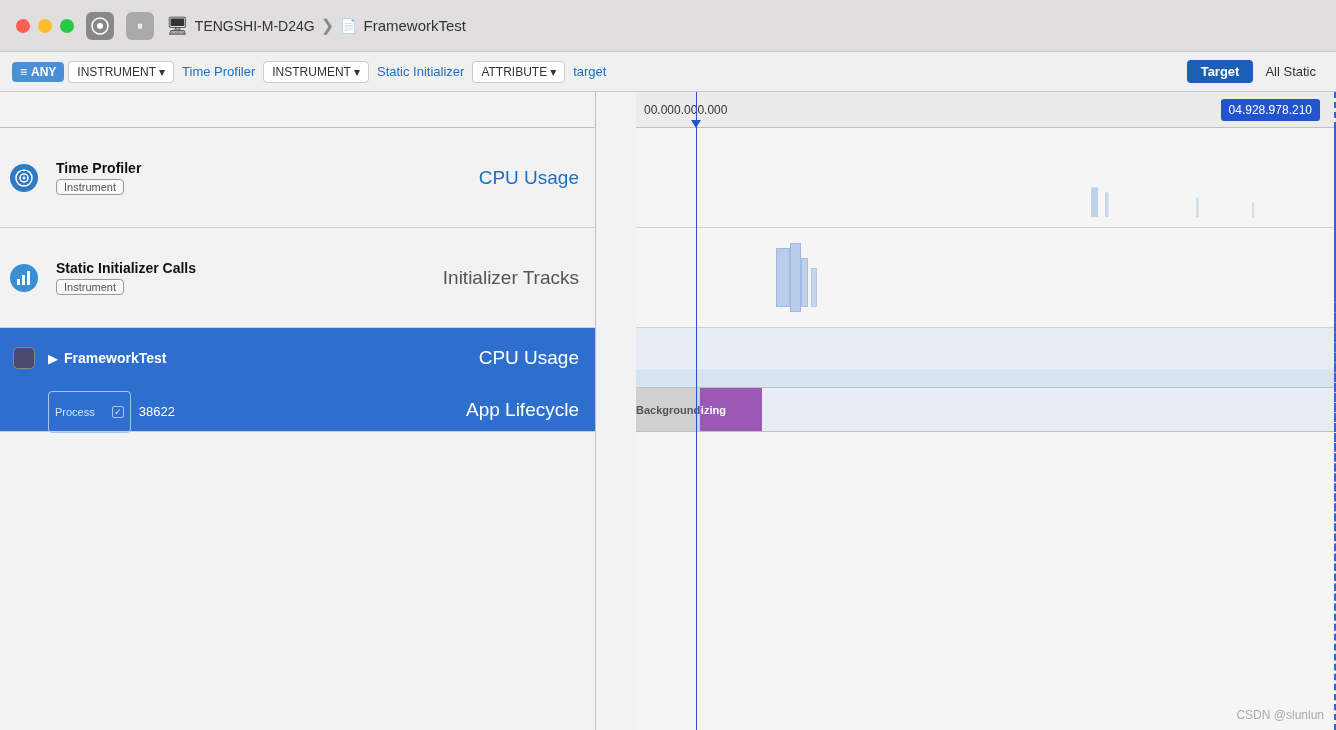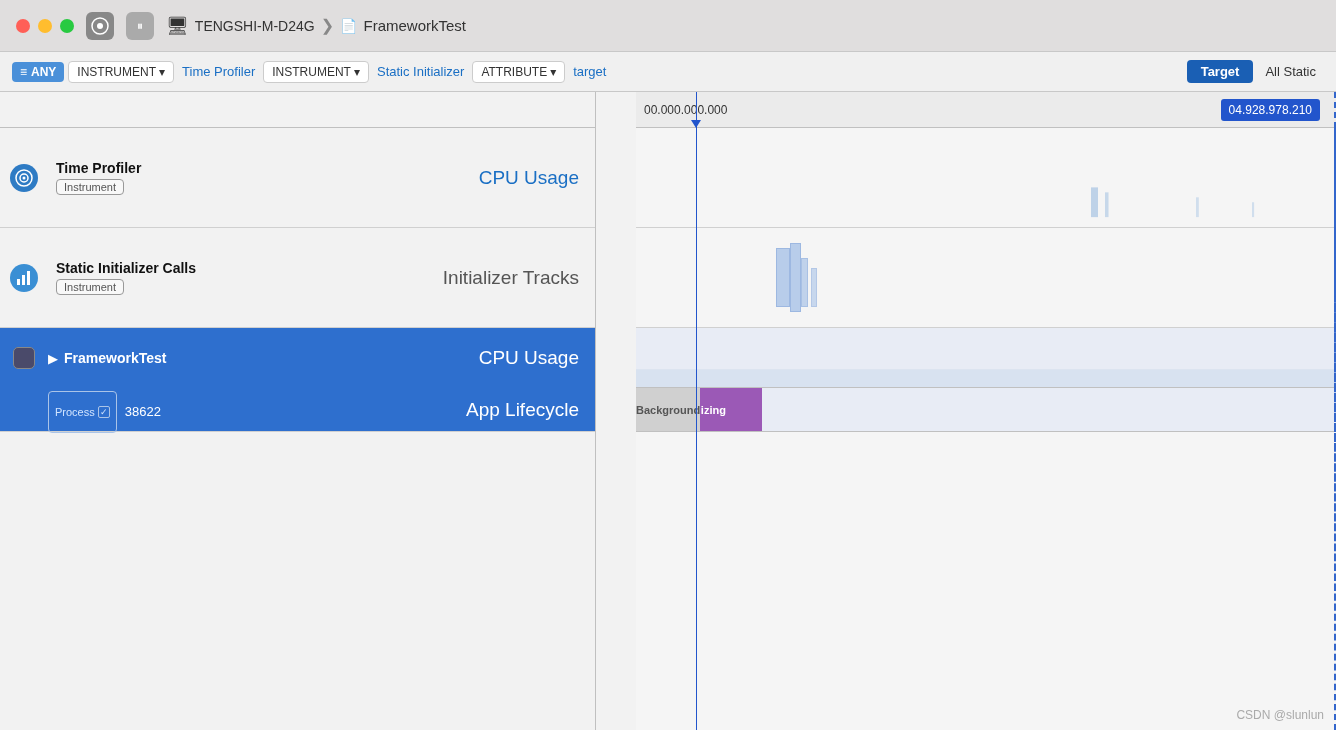--- a/index.html
+++ b/index.html
@@ -201,21 +201,21 @@
       border: 1px solid #999;
       border-radius: 4px;
       padding: 1px 7px;
       font-size: 11px;
       color: #555;
       background: #f8f8f8;
     }
     .process-badge {
       display: flex;
       align-items: center;
-      gap: 3px;
+      gap: 17px;
       border: 1px solid #aac4e8;
       border-radius: 4px;
       padding: 14px 6px;
       font-size: 11px;
       color: #d0e4ff;
       background: transparent;
     }
     .process-badge-checkbox {
       width: 12px;
       height: 12px;

